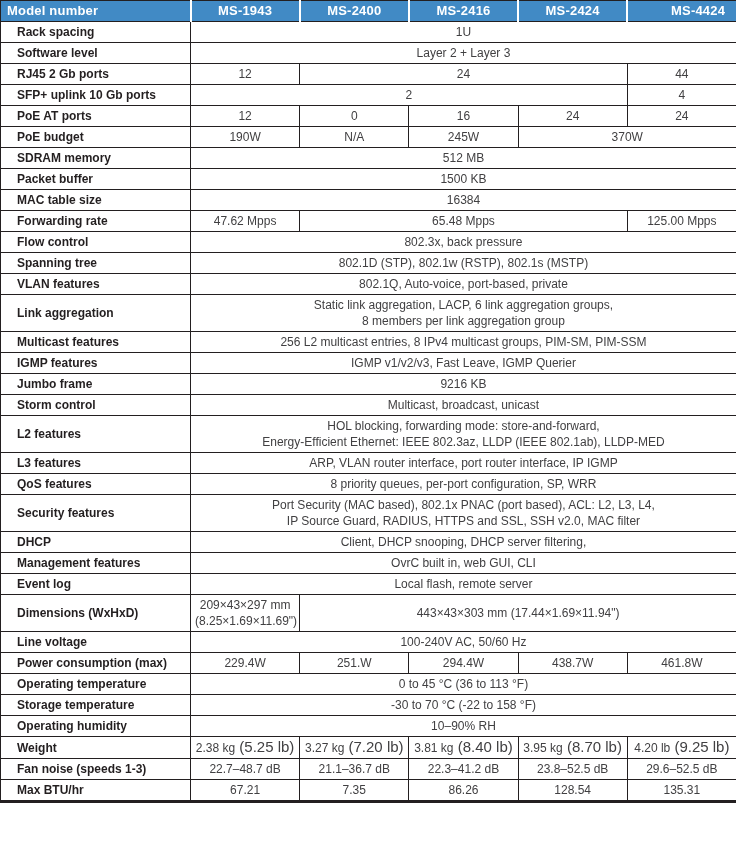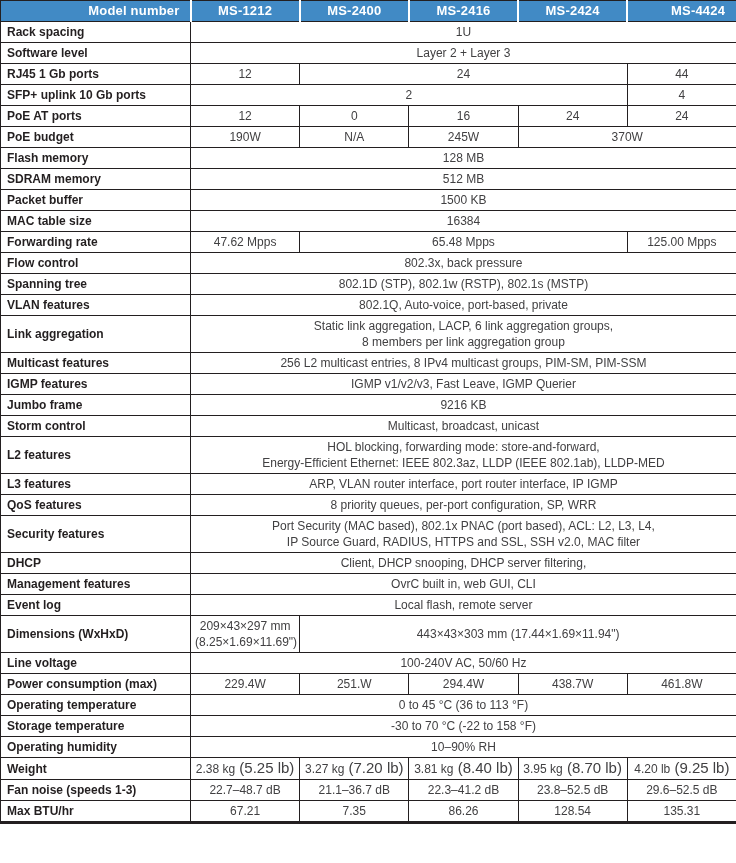--- a/index.html
+++ b/index.html
@@ -32,32 +32,32 @@
     font-size: 13px;
     font-weight: bold;
     line-height: 16px;
     padding: 2px 6px;
     border-top: 1px solid var(--border);
     border-bottom: 1px solid var(--border);
     text-align: center;
     letter-spacing: 0.2px;
   }
   thead th.hlabel {
-    text-align: right;
+    text-align: left;
     border-left: 1px solid var(--border);
     padding-right: 10px;
   }
   thead th + th { border-left: 2px solid #FFFFFF; }
   thead th:last-child { border-right: 1px solid var(--border); padding-left: 38px; }
   tbody th.rowlabel {
     text-align: left;
     font-size: 12px;
     font-weight: bold;
     color: var(--label-text);
-    padding: 2px 6px;
+    padding: 2px 16px;
     line-height: 16px;
     border: 1px solid var(--border);
     background: #FFFFFF;
   }
   tbody td {
     text-align: center;
     vertical-align: middle;
     font-size: 12px;
     color: var(--body-text);
     padding: 2px 4px;
@@ -75,38 +75,38 @@
       <col class="c0">
       <col class="cm">
         <col class="cm">
         <col class="cm">
         <col class="cm">
         <col class="cm">
     </colgroup>
     <thead>
       <tr id="header-row">
         <th class="hlabel">Model number</th>
-      <th>MS-1212</th>
+      <th>MS-1943</th>
           <th>MS-2400</th>
           <th>MS-2416</th>
           <th>MS-2424</th>
           <th>MS-4424</th>
         </tr>
     </thead>
     <tbody id="spec-body">
         <tr>
           <th class="rowlabel">Rack spacing</th>
           <td colspan="5">1U</td>
         </tr>
         <tr>
           <th class="rowlabel">Software level</th>
           <td colspan="5">Layer 2 + Layer 3</td>
         </tr>
         <tr>
-          <th class="rowlabel">RJ45 1 Gb ports</th>
+          <th class="rowlabel">RJ45 2 Gb ports</th>
           <td>12</td>
           <td colspan="3">24</td>
           <td>44</td>
         </tr>
         <tr>
           <th class="rowlabel">SFP+ uplink 10 Gb ports</th>
           <td colspan="4">2</td>
           <td>4</td>
         </tr>
         <tr>
@@ -118,24 +118,20 @@
           <td>24</td>
         </tr>
         <tr>
           <th class="rowlabel">PoE budget</th>
           <td>190W</td>
           <td>N/A</td>
           <td>245W</td>
           <td colspan="2">370W</td>
         </tr>
         <tr>
-          <th class="rowlabel">Flash memory</th>
-          <td colspan="5">128 MB</td>
-        </tr>
-        <tr>
           <th class="rowlabel">SDRAM memory</th>
           <td colspan="5">512 MB</td>
         </tr>
         <tr>
           <th class="rowlabel">Packet buffer</th>
           <td colspan="5">1500 KB</td>
         </tr>
         <tr>
           <th class="rowlabel">MAC table size</th>
           <td colspan="5">16384</td>

